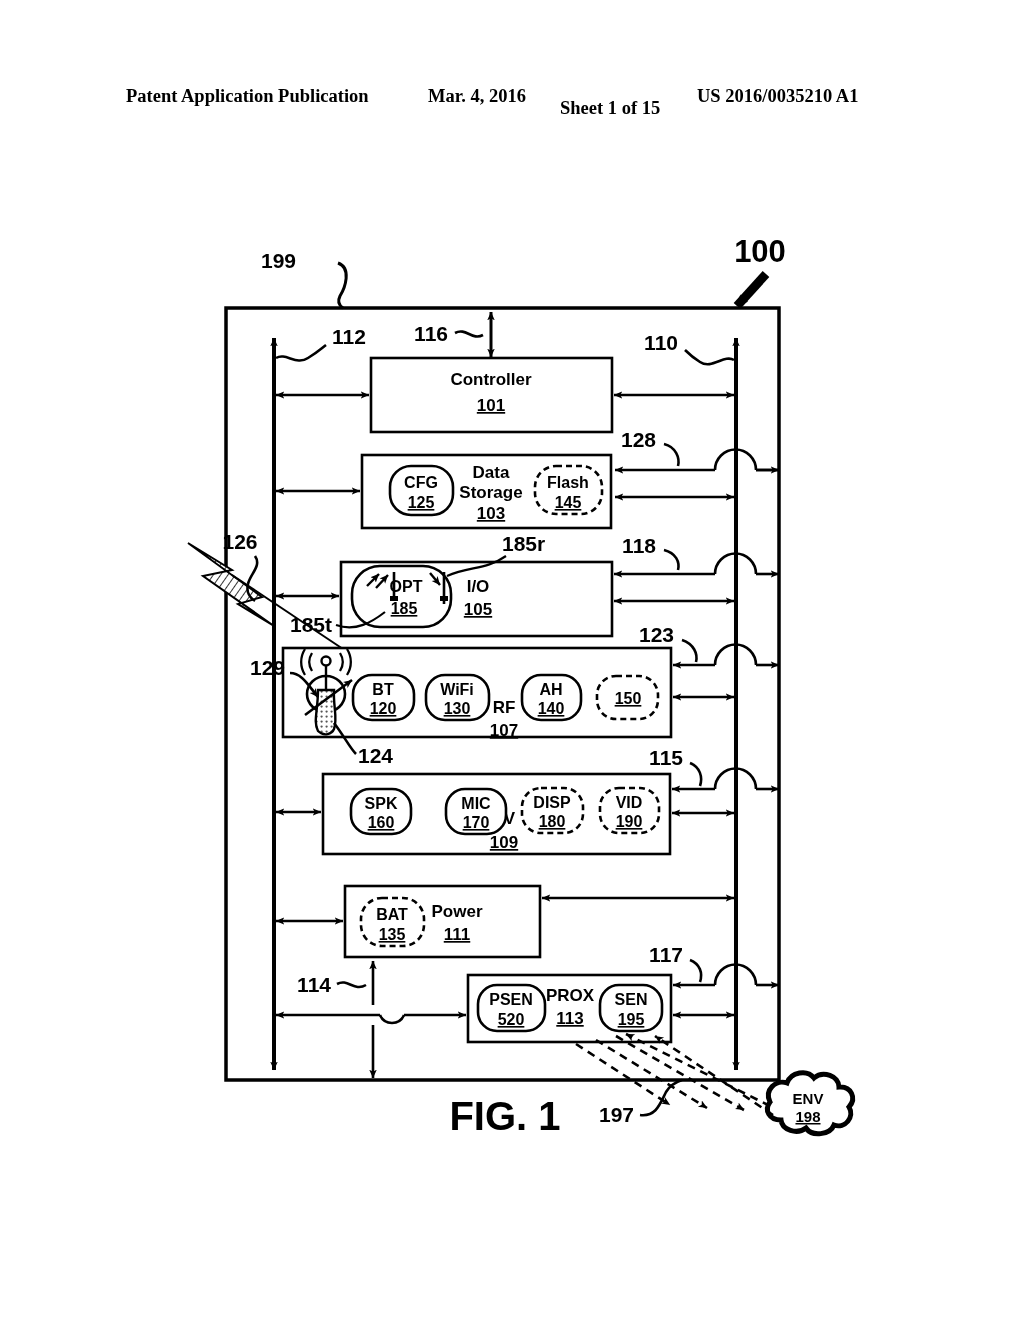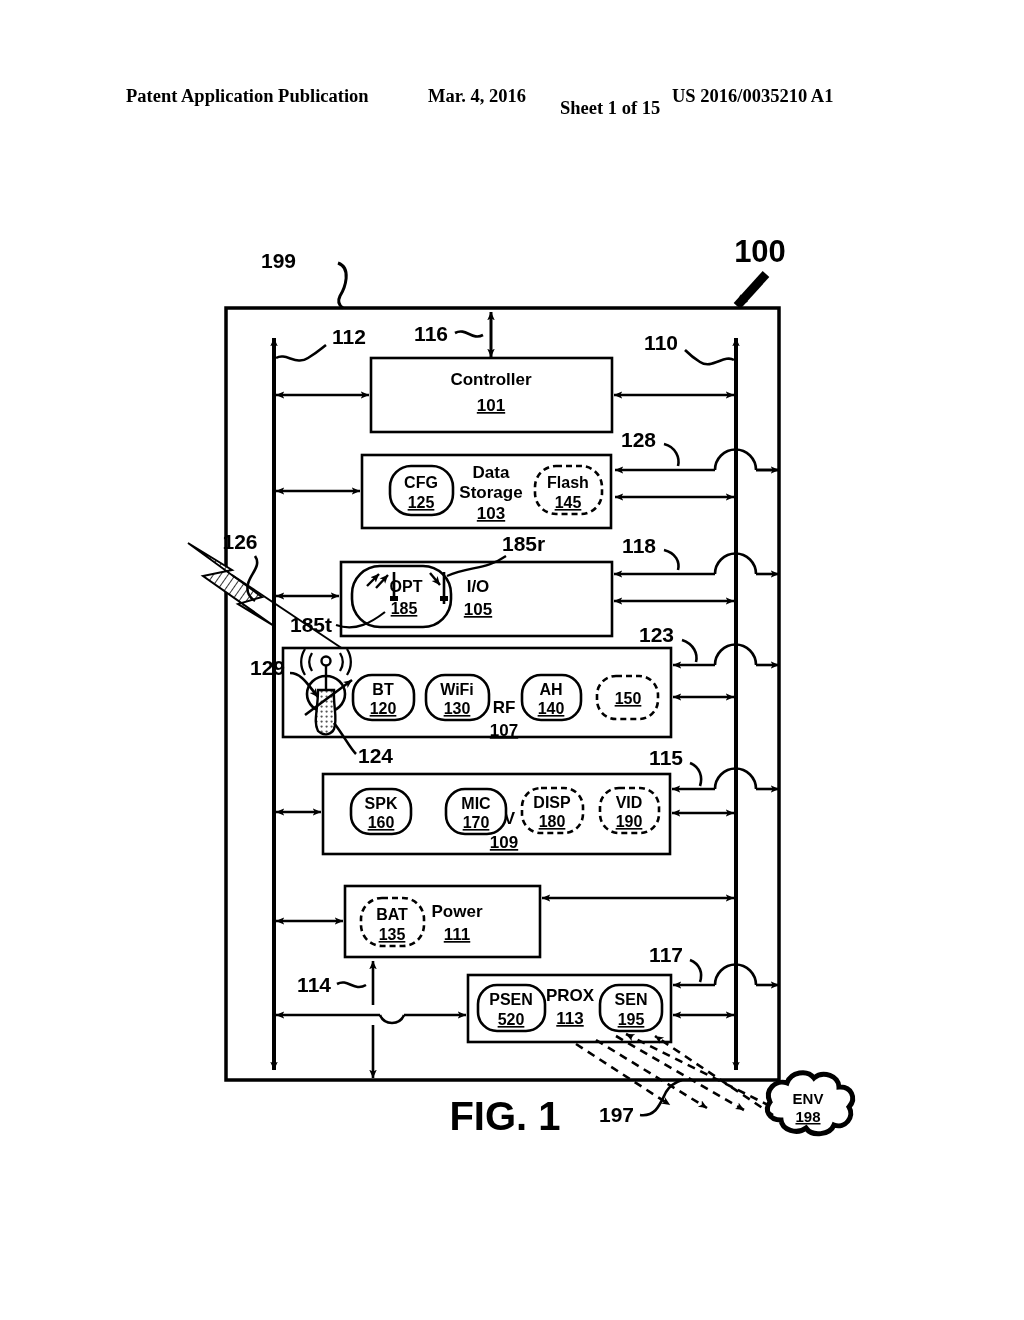--- a/index.html
+++ b/index.html
@@ -7,21 +7,21 @@
   body{width:1024px;height:1320px;position:relative;overflow:hidden;
        font-family:"Liberation Serif", serif;color:#000;}
 
   
   #hdr{position:absolute;left:0;top:86px;width:896px;height:30px;}
   #hdr .h{position:absolute;font-family:"Liberation Serif",serif;
           font-weight:bold;font-size:18.5px;white-space:nowrap;}
   #hdr .h1{left:126px;top:0;}
   #hdr .h2{left:428px;top:0;}
   #hdr .h3{left:560px;top:12px;text-align:center;}
-  #hdr .h4{left:672px;top:0;}
+  #hdr .h4{left:697px;top:0;}
 
   
   #fig{position:absolute;left:0;top:0;width:1024px;height:1320px;}
   
 </style>
 </head>
 <body>
 
 <div id="hdr">
   <span class="h h1">Patent Application Publication</span>

